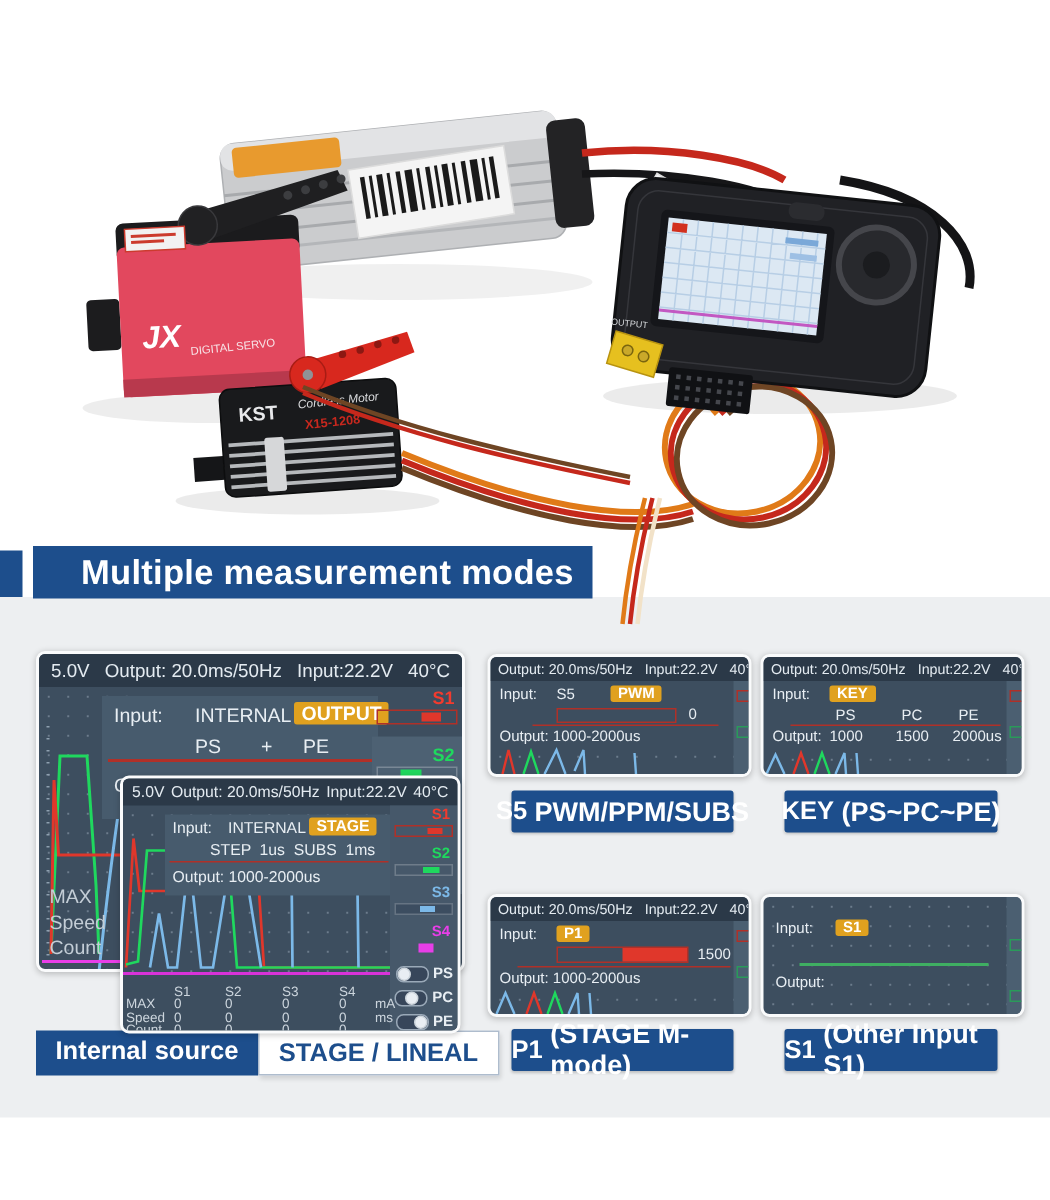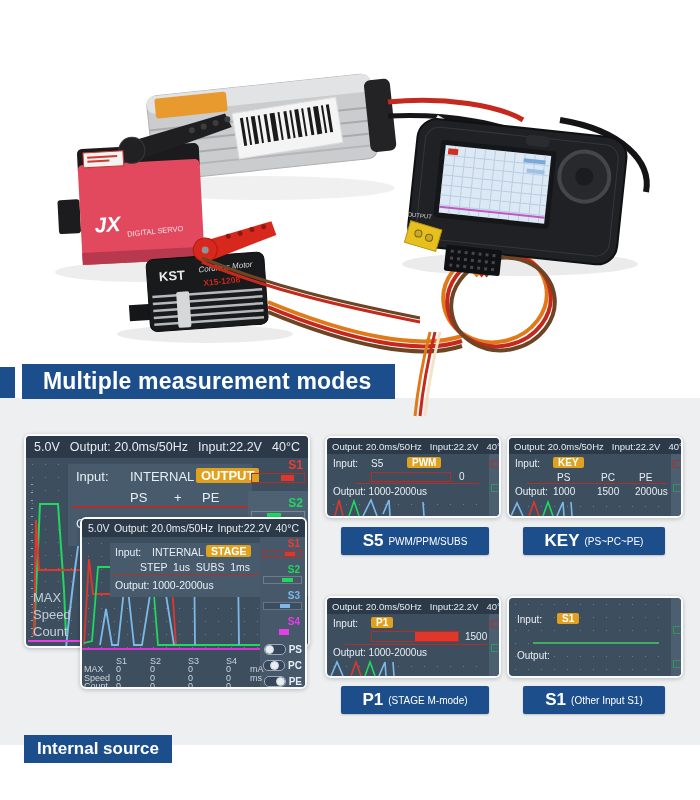--- a/index.html
+++ b/index.html
@@ -3,21 +3,21 @@
 <meta charset="utf-8">
 <style>
   html,body{margin:0;padding:0;}
   body{width:700px;height:800px;position:relative;background:#fff;
        font-family:"Liberation Sans", sans-serif;overflow:hidden;}
   .abs{position:absolute;}
 
   
   .banner-accent{left:0;top:367px;width:15px;height:31px;background:#1d4e8c;z-index:2;}
   .banner{left:22px;top:364px;width:373px;height:35px;background:#1d4e8c;z-index:2;
-          color:#fff;font-size:23px;font-weight:700;line-height:35px;padding-left:21px;
+          color:#fff;font-size:23px;font-weight:700;line-height:35px;padding-left:32px;
           box-sizing:border-box;letter-spacing:.2px;}
   .gray-band{left:0;top:398px;width:700px;height:347px;background:#edeff1;z-index:1;}
 
   
   .card{position:absolute;background:#3d4e5f;border:2px solid #fafbfc;border-radius:6px;
         overflow:hidden;box-sizing:border-box;box-shadow:0 1px 4px rgba(0,0,0,.22);z-index:4;}
   .statusbar{display:flex;justify-content:space-between;align-items:center;background:#2b3948;
              color:#e4ebf1;white-space:nowrap;overflow:hidden;}
   .sb-lg{height:22px;font-size:12.5px;padding:0 8px;}
   .sb-md{height:18px;font-size:10.5px;padding:0 6px;}
@@ -36,26 +36,26 @@
   .tg-track{width:20px;height:9px;border-radius:5px;background:#37465a;border:1px solid #9aa9b8;position:relative;}
   .tg-knob{position:absolute;top:0;width:7px;height:7px;border-radius:50%;background:#e9eef3;border:1px solid #cdd5dc;}
   .tg-label{color:#e8eef3;font-size:10px;font-weight:700;}
   .tbl{position:absolute;left:2px;top:138px;width:182px;font-size:9px;line-height:8.4px;color:#ccd5dd;}
   .trow{display:grid;grid-template-columns:32px 34px 38px 38px 24px 16px;}
   .trow span{display:block;}
   .caption{position:absolute;background:#1d4e8c;color:#fff;display:flex;align-items:center;
            justify-content:center;gap:5px;height:28px;border-radius:2px;z-index:4;
            box-shadow:0 1px 2px rgba(0,0,0,.2);}
   .cap-bold{font-size:17px;font-weight:800;}
-  .cap-rest{font-size:10px;font-weight:400;}
+  .cap-rest{font-size:18px;font-weight:700;}
   .sliver{position:absolute;right:0;top:16px;bottom:0;width:10px;background:#4b5f71;overflow:hidden;}
   .sliver .obar{width:16px;height:8px;box-sizing:border-box;margin-top:6px;margin-left:2px;}
 
   
-  .footer{left:24px;top:735px;display:flex;z-index:4;}
+  .footer{left:24px;top:687px;display:flex;z-index:4;}
   .f-label{background:#1d4e8c;color:#fff;font-size:17px;font-weight:700;padding:4px 13px;}
   .f-value{background:#fff;color:#1d4e8c;font-size:17px;font-weight:700;padding:4px 13px;
            border:1px solid #aebccd;box-shadow:1px 2px 3px rgba(0,0,0,.12);}
 </style>
 </head>
 <body>
 
 <div class="abs gray-band"></div>
 <div class="abs banner-accent"></div>
 <div class="abs banner">
@@ -449,13 +449,14 @@
     <div class="obar" style="border:1px solid #2a9a5a;margin-top:26px;"></div>
   </div>
 </div>
 <div class="caption" style="left:523px;top:686px;width:142px;">
   <span class="cap-bold">S1</span>
   <span class="cap-rest">(Other Input S1)</span>
 </div>
 
 <div class="abs footer">
   <div class="f-label">Internal source</div>
+  <div class="f-value">STAGE / LINEAL</div>
 </div>
 
 </body></html>

